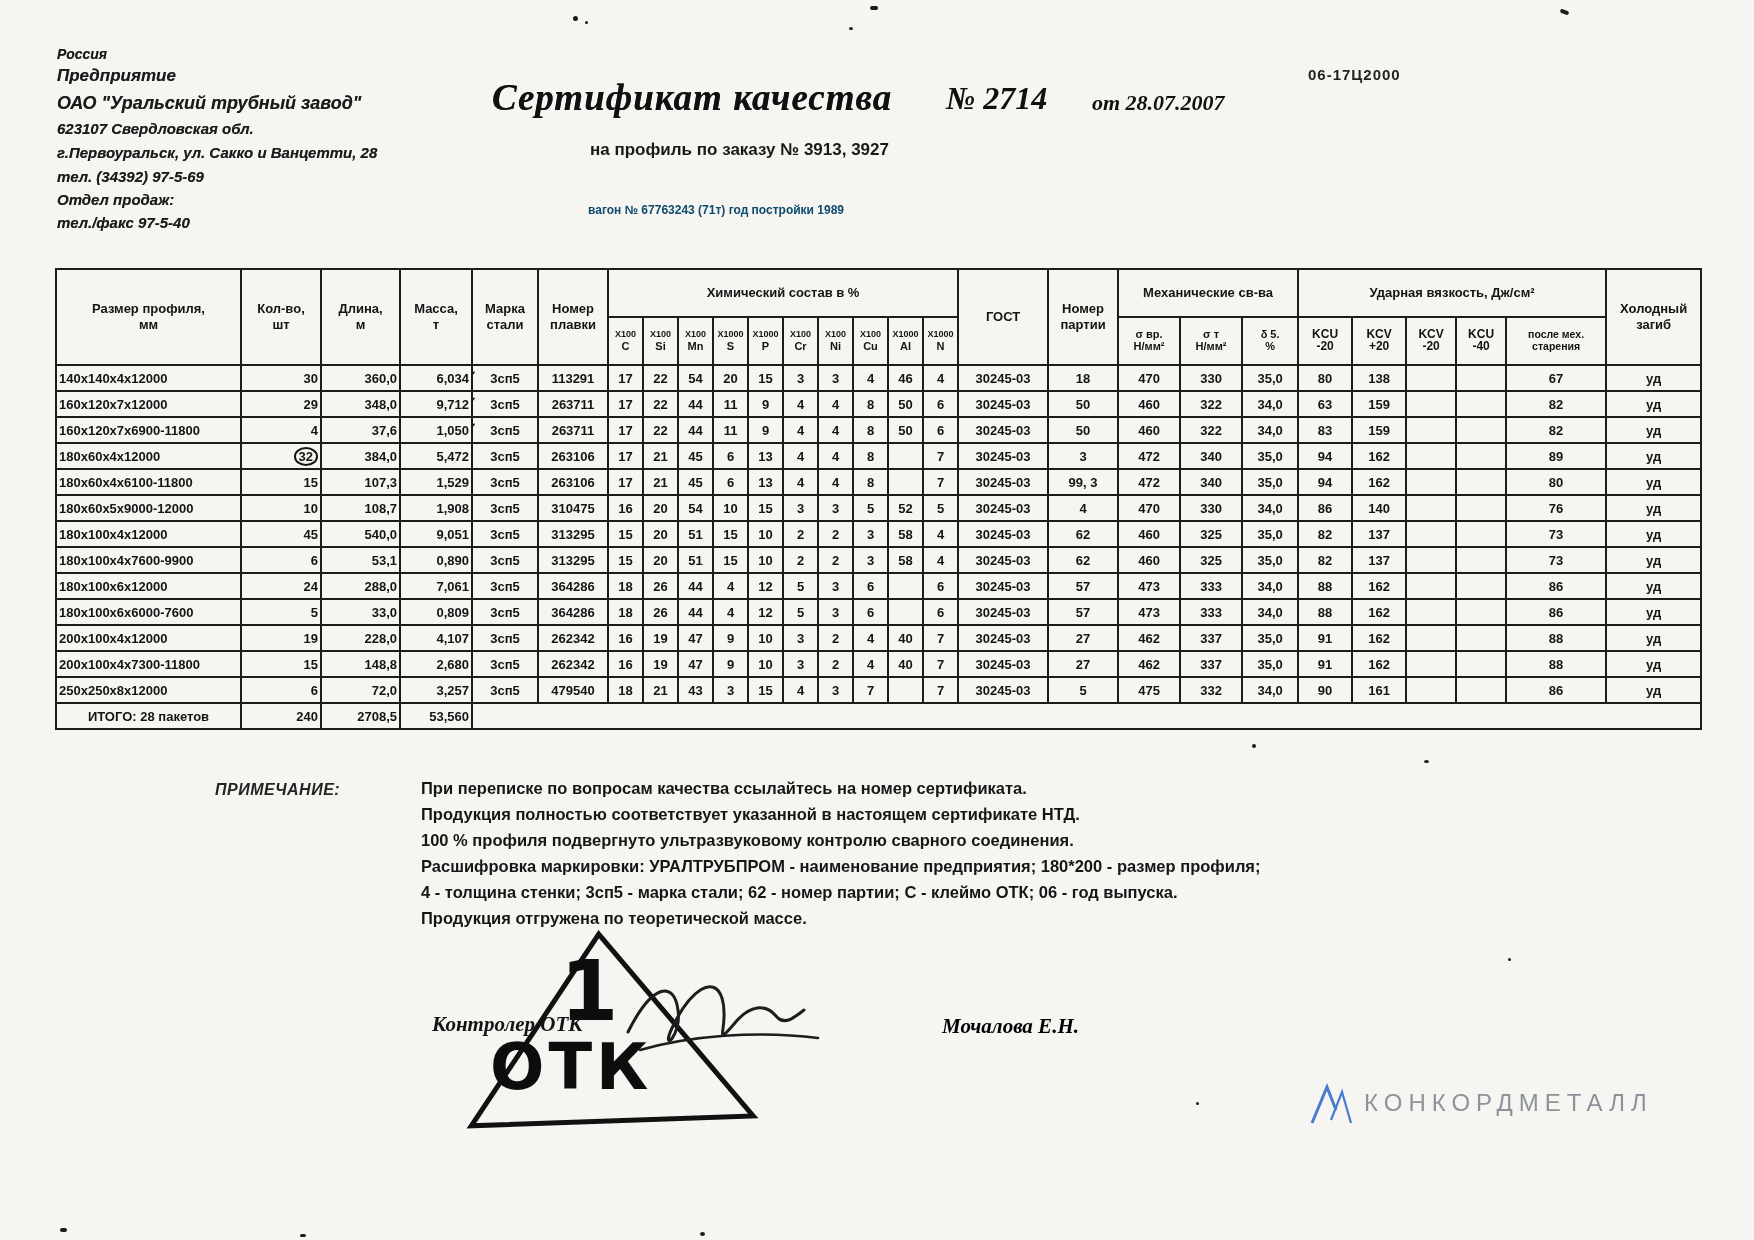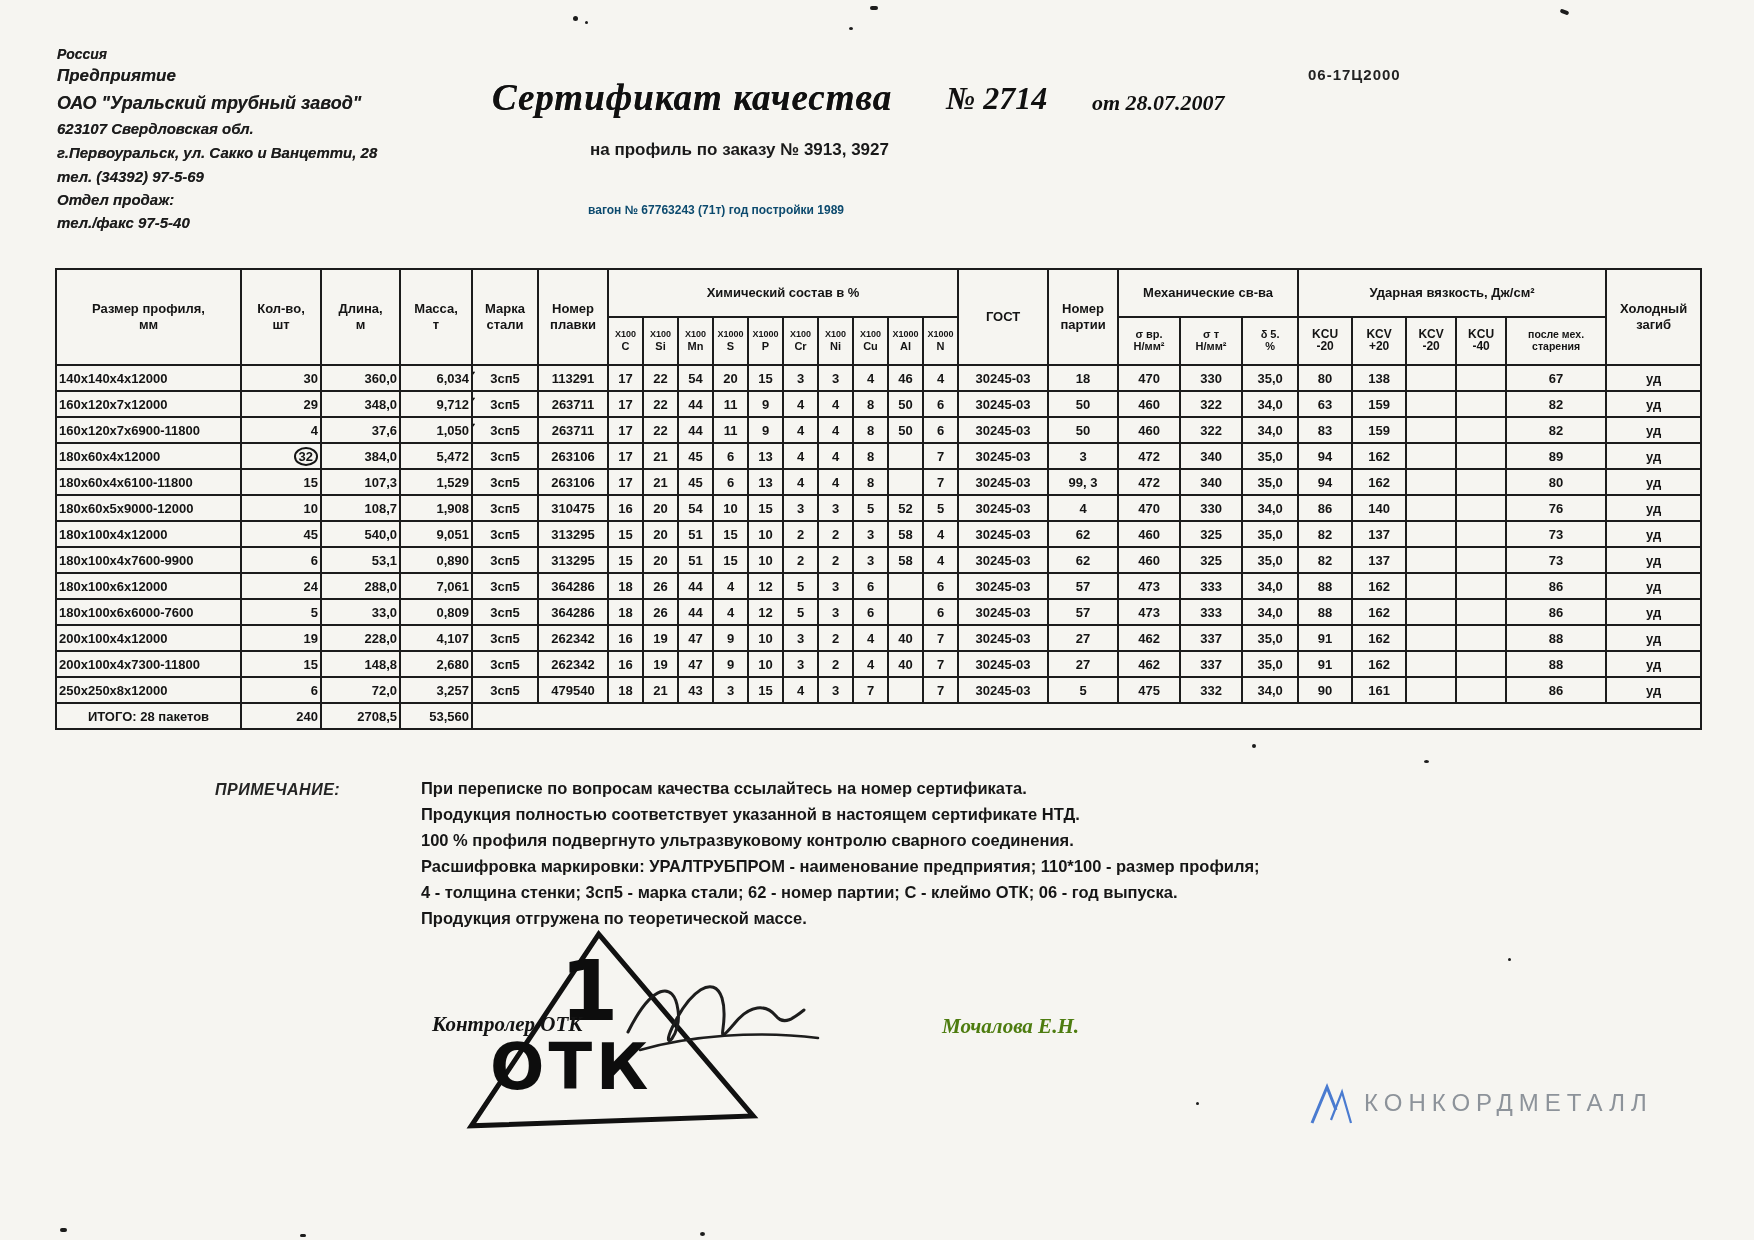--- a/index.html
+++ b/index.html
@@ -106,21 +106,21 @@
     font-family:"DejaVu Sans", sans-serif;
   }
   .controller-label{
     position:absolute;left:432px;top:1012px;
     font-family:"Liberation Serif", serif;font-style:italic;font-weight:700;
     font-size:21px;color:#131313;
   }
   .inspector-name{
     position:absolute;left:942px;top:1014px;
     font-family:"Liberation Serif", serif;font-style:italic;font-weight:700;
-    font-size:21px;color:#4d7c0f;
+    font-size:21px;color:#000000;
   }
   .sig-svg{position:absolute;left:618px;top:966px;}
   
   .watermark{
     position:absolute;left:1308px;top:1080px;
     display:flex;align-items:center;gap:10px;
   }
   .watermark-text{
     font-size:24px;letter-spacing:6px;color:#8d939a;font-weight:500;white-space:nowrap;
   }
@@ -608,21 +608,21 @@
         </tr>
       </tbody>
     </table>
 </div>
 
 <div class="notes-label">ПРИМЕЧАНИЕ:</div>
 <div class="notes" id="notes-block">
     <div>При переписке по вопросам качества ссылайтесь на номер сертификата.</div>
     <div>Продукция полностью соответствует указанной в настоящем сертификате НТД.</div>
     <div>100 % профиля подвергнуто ультразвуковому контролю сварного соединения.</div>
-    <div>Расшифровка маркировки: УРАЛТРУБПРОМ - наименование предприятия; 110*100 - размер профиля;</div>
+    <div>Расшифровка маркировки: УРАЛТРУБПРОМ - наименование предприятия; 180*200 - размер профиля;</div>
     <div>4 - толщина стенки; 3сп5 - марка стали; 62 - номер партии; С - клеймо ОТК; 06 - год выпуска.</div>
     <div>Продукция отгружена по теоретической массе.</div>
   </div>
 
 <svg class="stamp-svg" width="310" height="200" viewBox="0 0 310 200">
   <polygon points="150,6 16,193 298,193" fill="none" stroke="#111111" stroke-width="5"></polygon>
 </svg>
 <div class="stamp-one">1</div>
 <div class="stamp-otk">ОТК</div>
 

